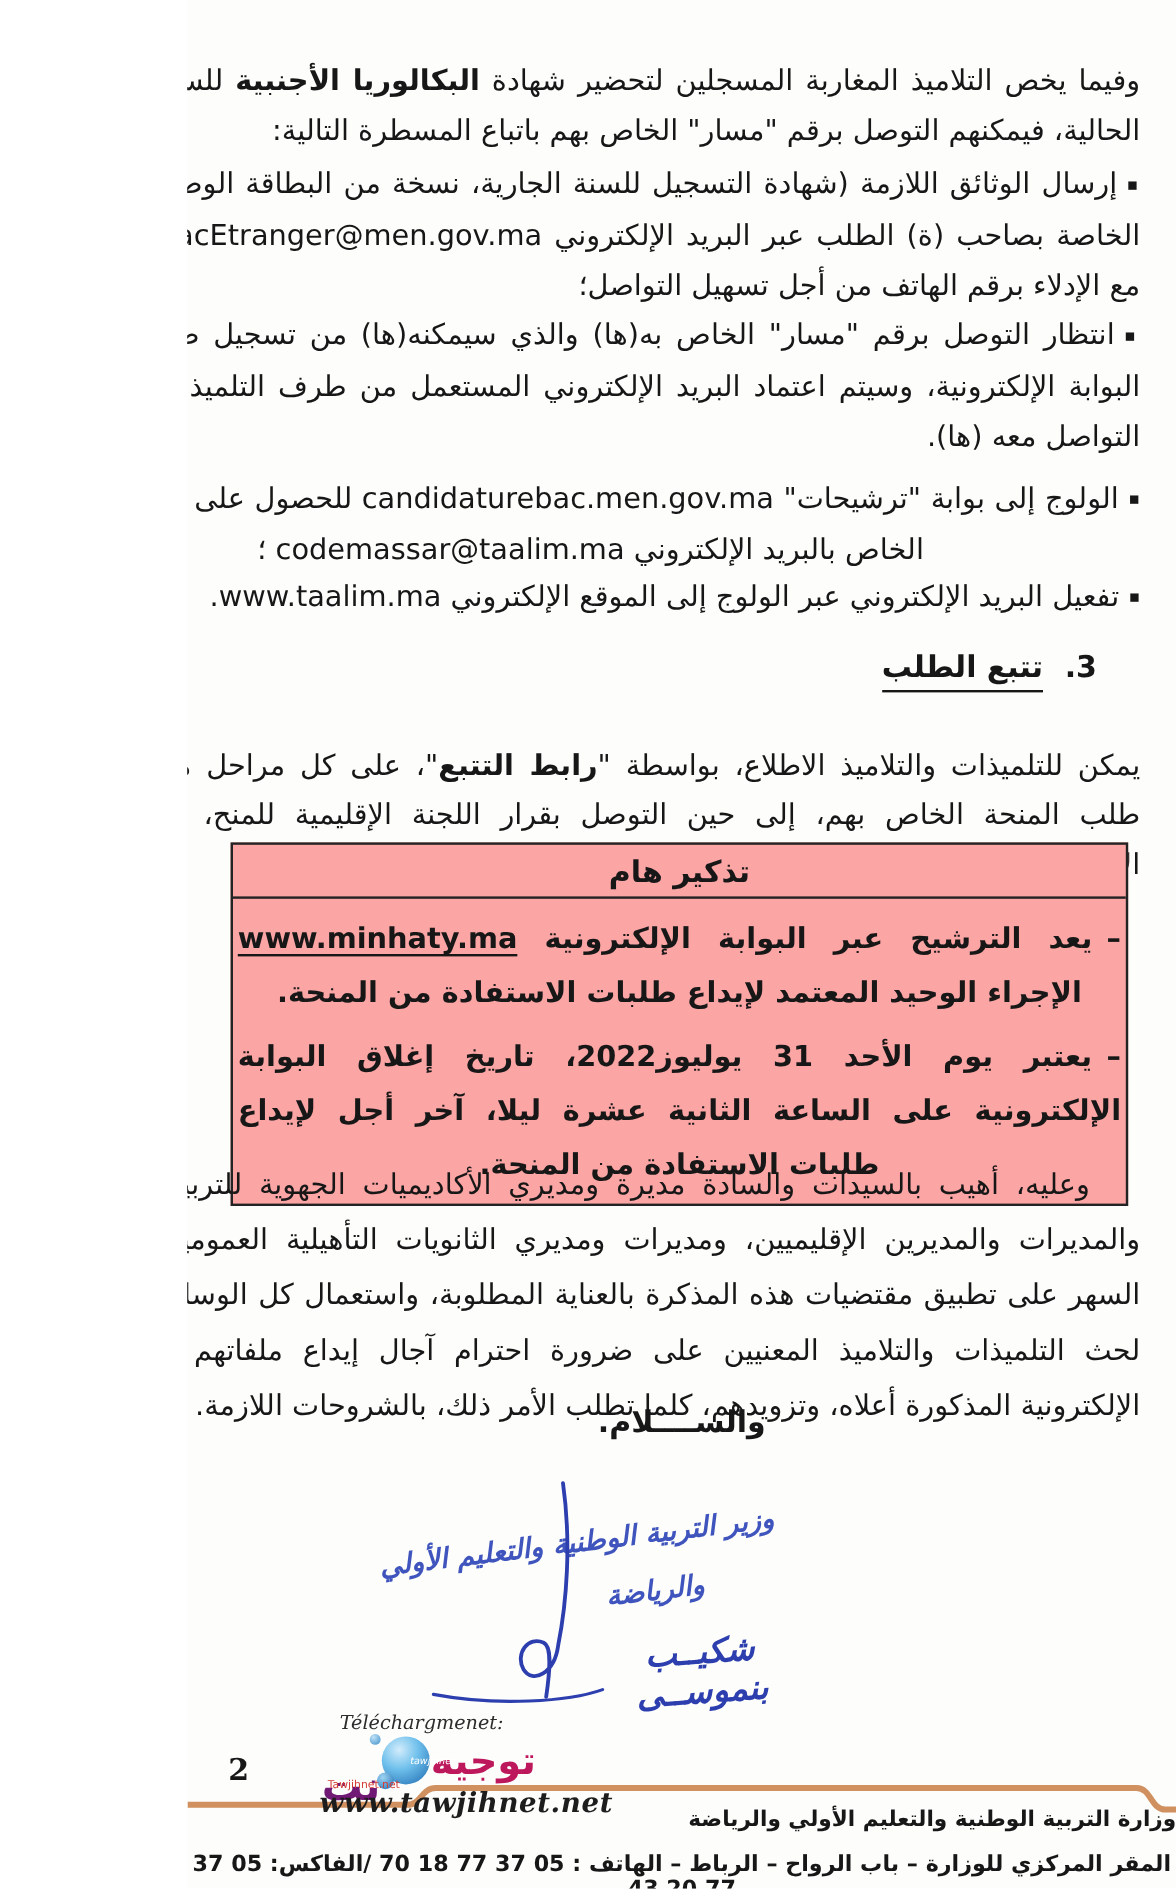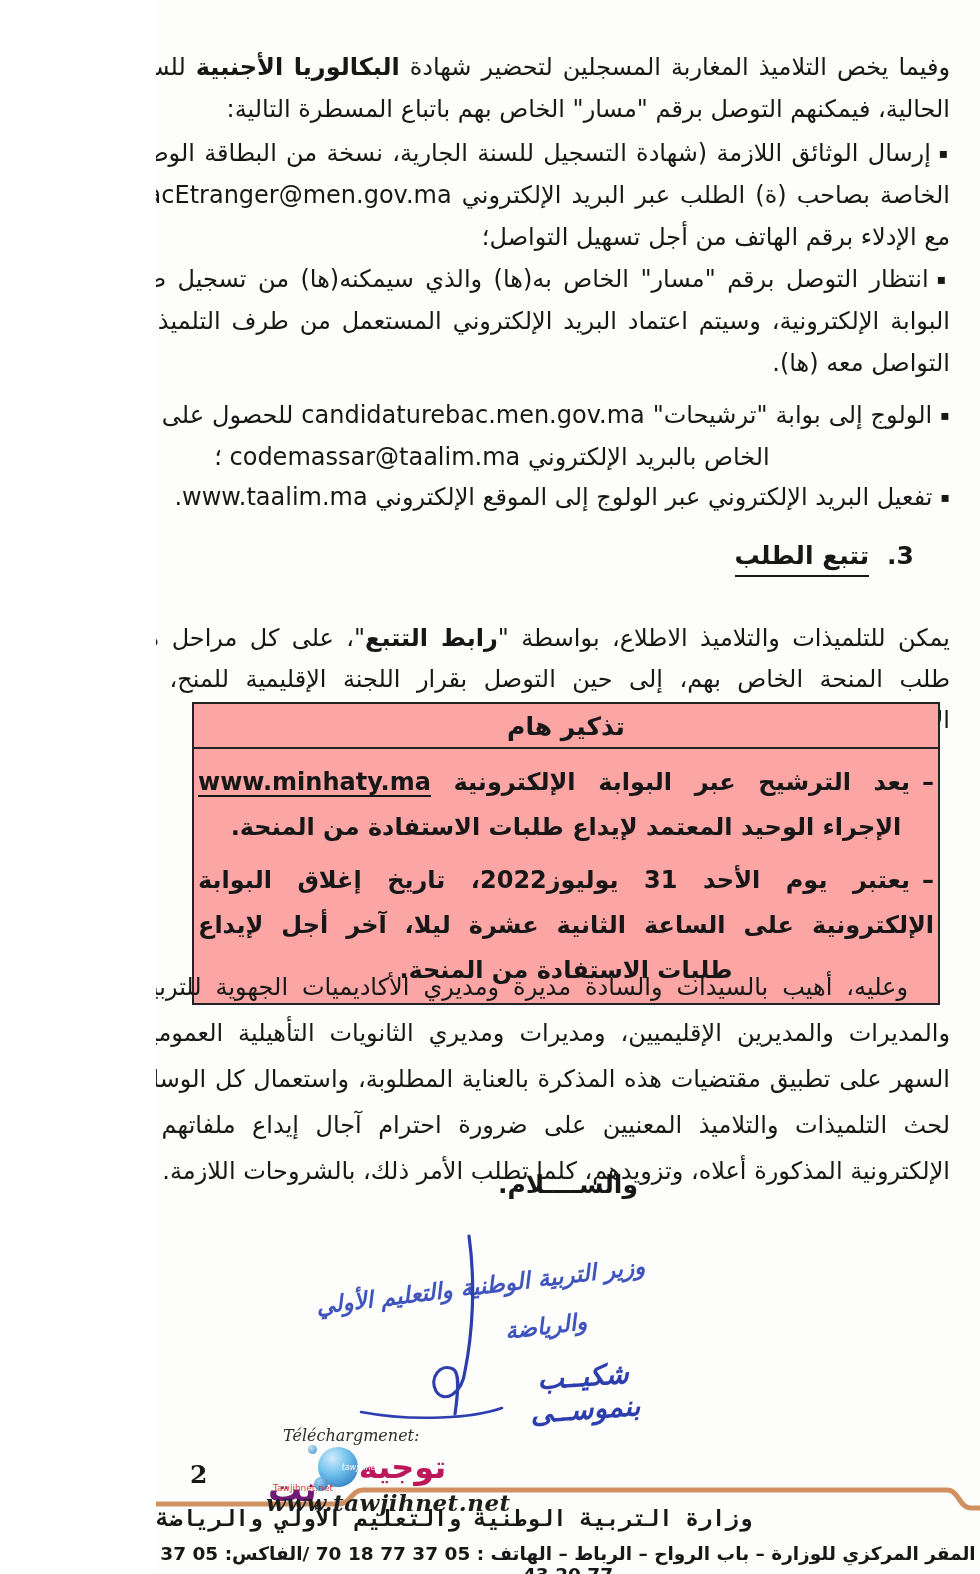--- a/index.html
+++ b/index.html
@@ -32,21 +32,21 @@
   .logo{position:absolute;left:112px;top:1446px;height:42px;display:flex;align-items:center;direction:rtl;}
   .logo-main{color:#be185d;font-size:32px;font-weight:bold;line-height:1;}
   .logo-net{color:#701a75;font-size:34px;font-weight:bold;line-height:1;margin-top:44px;}
   .globe{width:40px;height:40px;border-radius:50%;margin:0 1px;background:radial-gradient(circle at 36% 28%,#d2ecfb 0%,#6fc0ec 42%,#1a66ad 100%);display:flex;align-items:center;justify-content:center;flex:0 0 auto;}
   .globe-text{color:#ffffff;font-size:8px;font-style:italic;direction:ltr;white-space:nowrap;margin-left:45px;}
   .dot-a{position:absolute;left:46px;bottom:-3px;width:14px;height:14px;border-radius:50%;background:radial-gradient(circle at 35% 30%,#9fd4f2,#1d6fb5);}
   .dot-b{position:absolute;left:40px;top:-1px;width:9px;height:9px;border-radius:50%;background:radial-gradient(circle at 35% 30%,#bfe2f7,#3e8fc9);}
   .logo-sub{position:absolute;left:117px;top:1483px;font-size:9px;color:#d43a34;direction:ltr;}
   .wm-site{position:absolute;left:110px;top:1489px;font-family:"DejaVu Serif",serif;font-style:italic;font-weight:bold;font-size:23px;color:#1d1d1d;direction:ltr;letter-spacing:.5px;}
   .page-num{position:absolute;left:34px;top:1460px;font-family:"DejaVu Serif",serif;font-weight:bold;font-size:25px;}
-  .f-ministry{position:absolute;left:0;right:0;top:1506px;text-align:left;font-weight:bold;font-size:22px;font-family:Liberation Mono, monospace;}
+  .f-ministry{position:absolute;left:0;right:0;top:1506px;text-align:right;font-weight:bold;font-size:18px;}
   .f-address{position:absolute;left:0;right:0;top:1543px;text-align:center;font-weight:bold;font-size:18.5px;}
 </style>
 </head>
 <body>
 
 <div class="page">
 
   <p class="blk" style="top:22px"><span>وفيما يخص التلاميذ المغاربة المسجلين لتحضير شهادة </span><b>البكالوريا الأجنبية</b><span> للسنة الدراسية الحالية، فيمكنهم التوصل برقم "مسار" الخاص بهم باتباع المسطرة التالية:</span></p>
 
   <p class="blk" style="top:108px"><span class="bm">▪</span><span>إرسال الوثائق اللازمة (شهادة التسجيل للسنة الجارية، نسخة من البطاقة الوطنية للتعريف الخاصة بصاحب (ة) الطلب عبر البريد الإلكتروني </span><span class="ltr">MinhatyBacEtranger@men.gov.ma</span><span> مع الإدلاء برقم الهاتف من أجل تسهيل التواصل؛</span></p>

